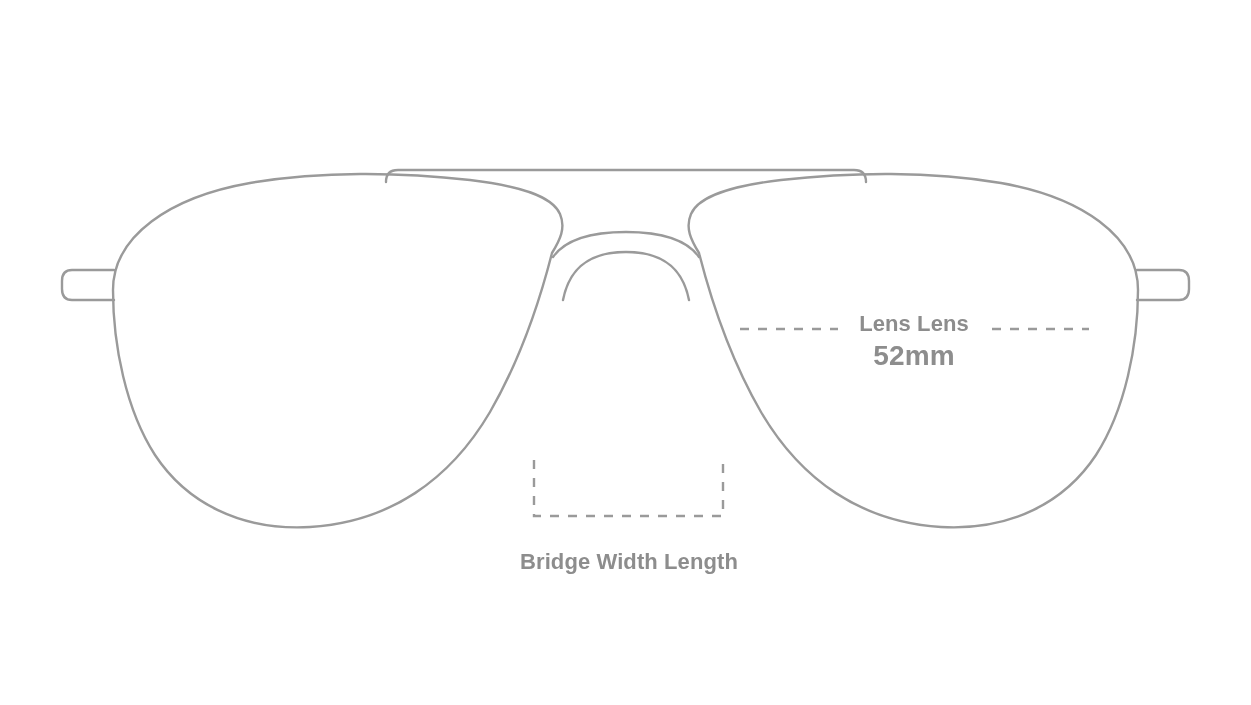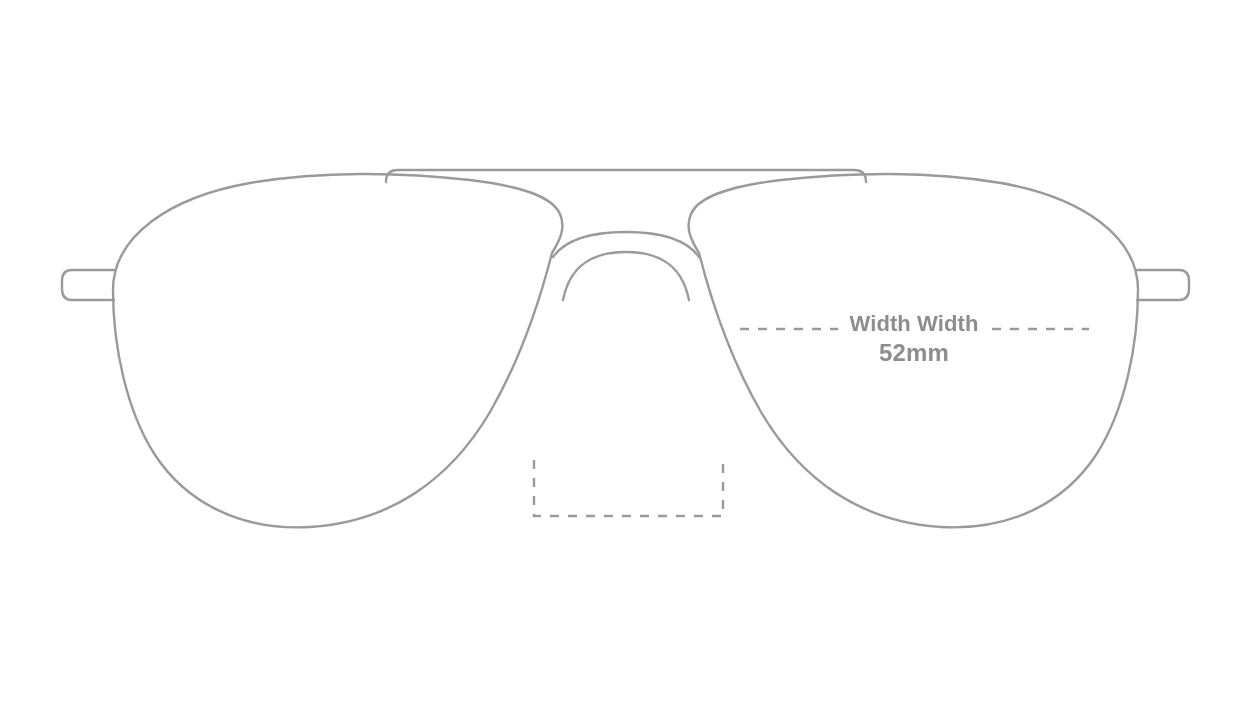--- a/index.html
+++ b/index.html
@@ -38,21 +38,21 @@
     line-height: 1.28;
     white-space: nowrap;
     -webkit-font-smoothing: antialiased;
   }
   .label-title {
     display: block;
     font-size: 22px;
   }
   .label-value {
     display: block;
-    font-size: 24px;
+    font-size: 28px;
   }
   #lens-width-label {
     left: 803px;
     top: 310px;
     width: 222px;
   }
   #bridge-width-label {
     left: 518px;
     top: 548px;
     width: 222px;
@@ -120,20 +120,21 @@
       <line x1="992" y1="329" x2="1089" y2="329"></line>
     </g>
 
     <g fill="none" stroke="#9a9a9a" stroke-width="2.4" stroke-linecap="butt" stroke-dasharray="9 9">
       <path d="M 534 460 L 534 516 L 723 516 L 723 460"></path>
     </g>
 
   </svg>
 
   <div class="label-group" id="lens-width-label">
-    <span class="label-title">Width Width</span>
+    <span class="label-title">Lens Lens</span>
     <span class="label-value">52mm</span>
   </div>
 
   <div class="label-group" id="bridge-width-label">
+    <span class="label-title">Bridge Width Length</span>
   </div>
 
 </div>
 
 </body></html>

